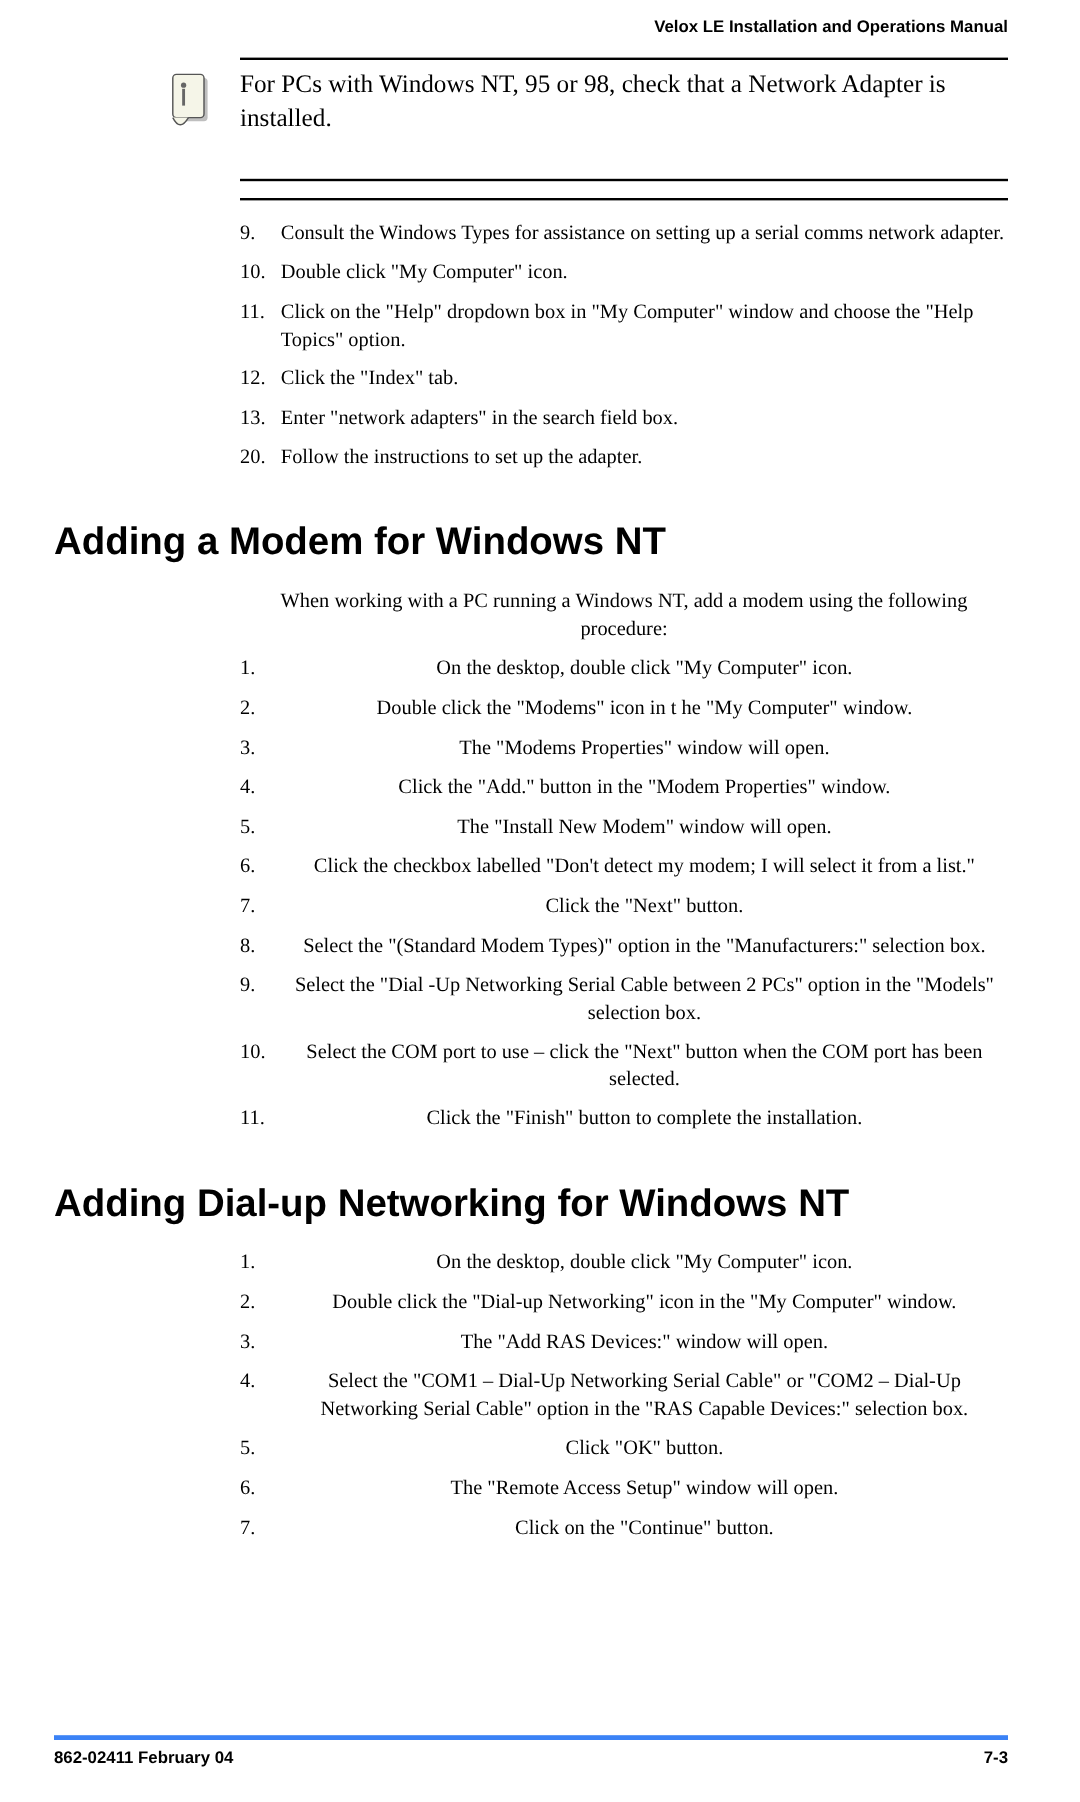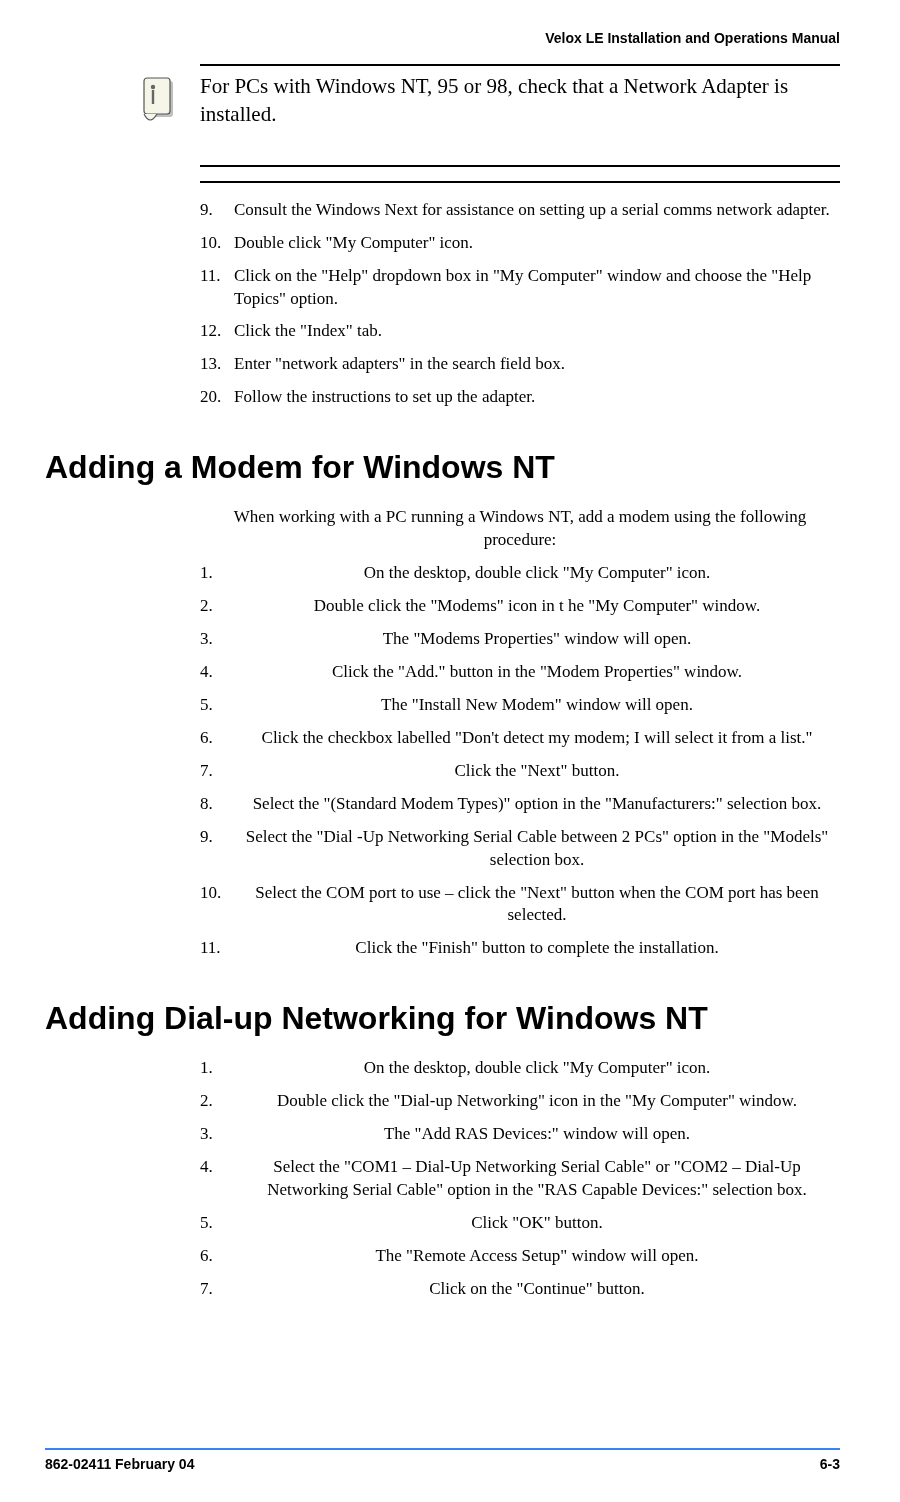--- a/index.html
+++ b/index.html
@@ -7,21 +7,21 @@
     padding: 0;
     background: #fff;
     font-family: "Times New Roman", Times, serif;
     color: #000;
     width: 900px;
     height: 1502px;
     position: relative;
     box-sizing: border-box;
   }
   .page {
-    padding: 30px 60px 0 45px;
+    padding: 14px 60px 0 45px;
     box-sizing: border-box;
   }
   .header-title {
     text-align: right;
     font-family: Arial, Helvetica, sans-serif;
     font-weight: bold;
     font-size: 14px;
     margin-bottom: 18px;
   }
   .note-block {
@@ -77,21 +77,21 @@
   }
   .body-block {
     margin-left: 155px;
     text-align: center;
   }
   .footer {
     position: absolute;
     left: 45px;
     right: 60px;
     bottom: 30px;
-    border-top: 2px solid #3b82f6;
+    border-top: 4px solid #3b82f6;
     padding-top: 6px;
     font-family: Arial, Helvetica, sans-serif;
     font-weight: bold;
     font-size: 14px;
     display: flex;
     justify-content: space-between;
   }
 </style>
 </head>
 <body>
@@ -107,21 +107,21 @@
         <circle cx="13" cy="11" r="2.2" fill="#666"></circle>
         <rect x="11.8" y="14" width="2.4" height="14" fill="#666"></rect>
         <path d="M4 38 Q10 50 17 38" fill="#f5f5e8" stroke="#555" stroke-width="1.2"></path>
       </svg>
     </div>
     <div class="note-text">For PCs with Windows NT, 95 or 98, check that a Network Adapter is installed.</div>
   </div>
 
   <div class="content-block">
     <ol class="numbered" id="top-steps">
-        <li><span class="num">9.</span><span>Consult the Windows Next for assistance on setting up a serial comms network adapter.</span></li>
+        <li><span class="num">9.</span><span>Consult the Windows Types for assistance on setting up a serial comms network adapter.</span></li>
         <li><span class="num">10.</span><span>Double click "My Computer" icon.</span></li>
         <li><span class="num">11.</span><span>Click on the "Help" dropdown box in "My Computer" window and choose the "Help Topics" option.</span></li>
         <li><span class="num">12.</span><span>Click the "Index" tab.</span></li>
         <li><span class="num">13.</span><span>Enter "network adapters" in the search field box.</span></li>
         <li><span class="num">20.</span><span>Follow the instructions to set up the adapter.</span></li>
       </ol>
   </div>
 
   <h2 class="section-heading">Adding a Modem for Windows NT</h2>
   <div class="body-block">
@@ -150,14 +150,14 @@
         <li><span class="num">4.</span><span>Select the "COM1 – Dial-Up Networking Serial Cable" or "COM2 – Dial-Up Networking Serial Cable" option in the "RAS Capable Devices:" selection box.</span></li>
         <li><span class="num">5.</span><span>Click "OK" button.</span></li>
         <li><span class="num">6.</span><span>The "Remote Access Setup" window will open.</span></li>
         <li><span class="num">7.</span><span>Click on the "Continue" button.</span></li>
       </ol>
   </div>
 </div>
 
 <div class="footer">
   <span>862-02411 February 04</span>
-  <span>6-3</span>
+  <span>7-3</span>
 </div>
 
 </body></html>

